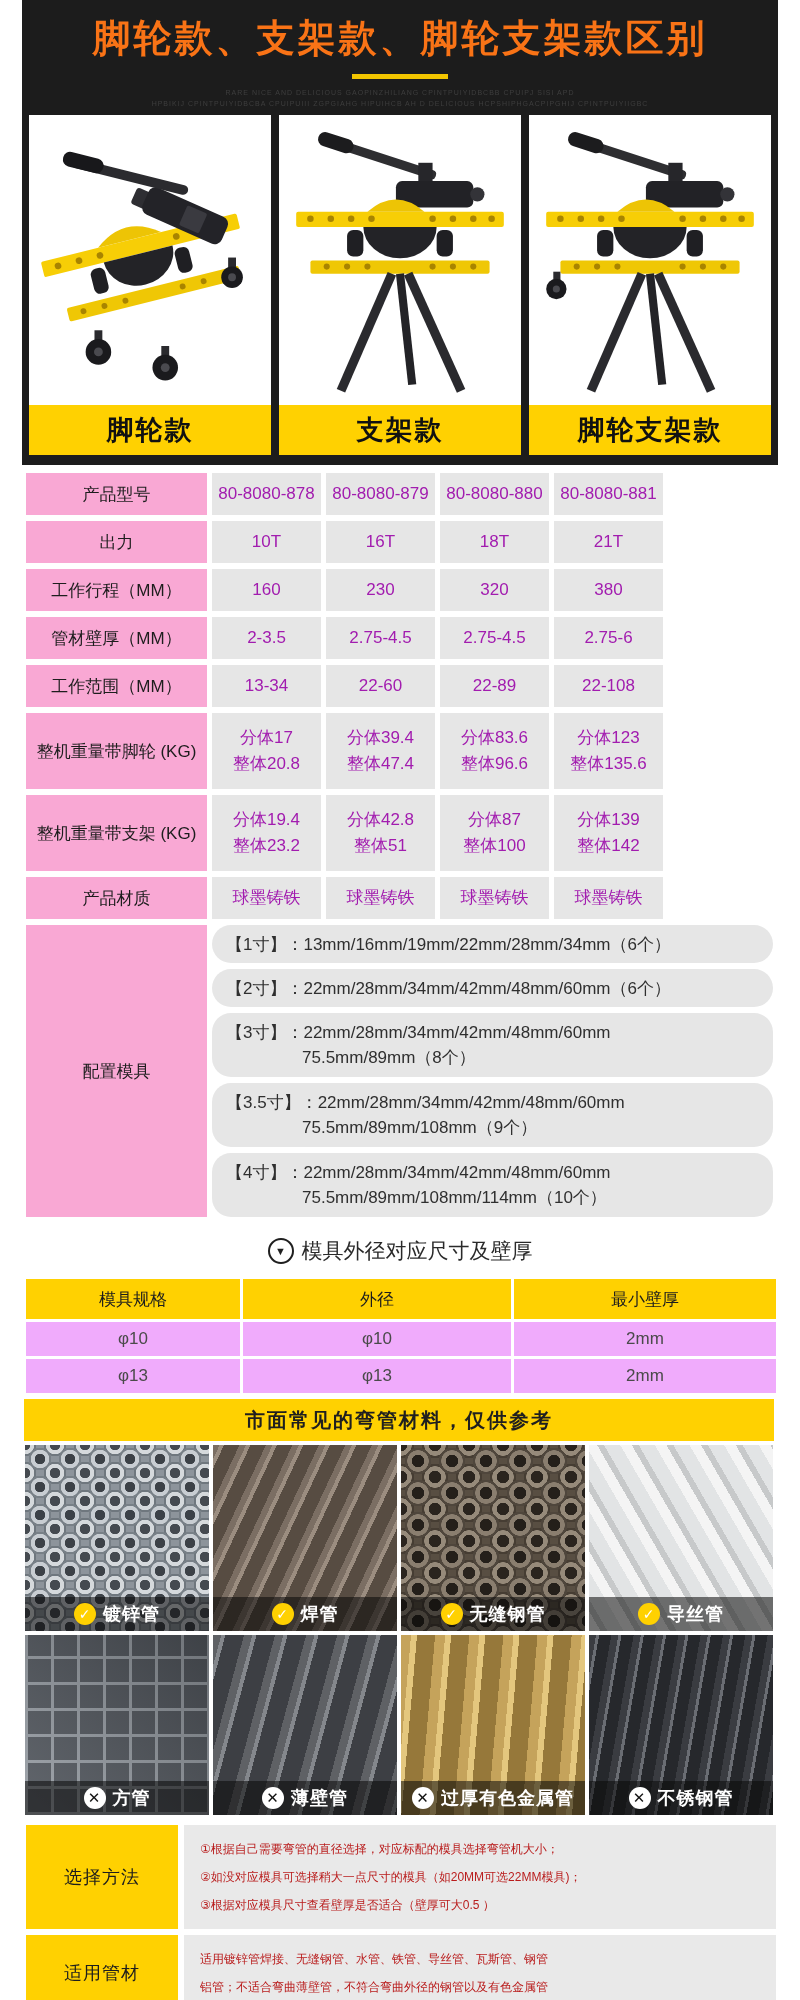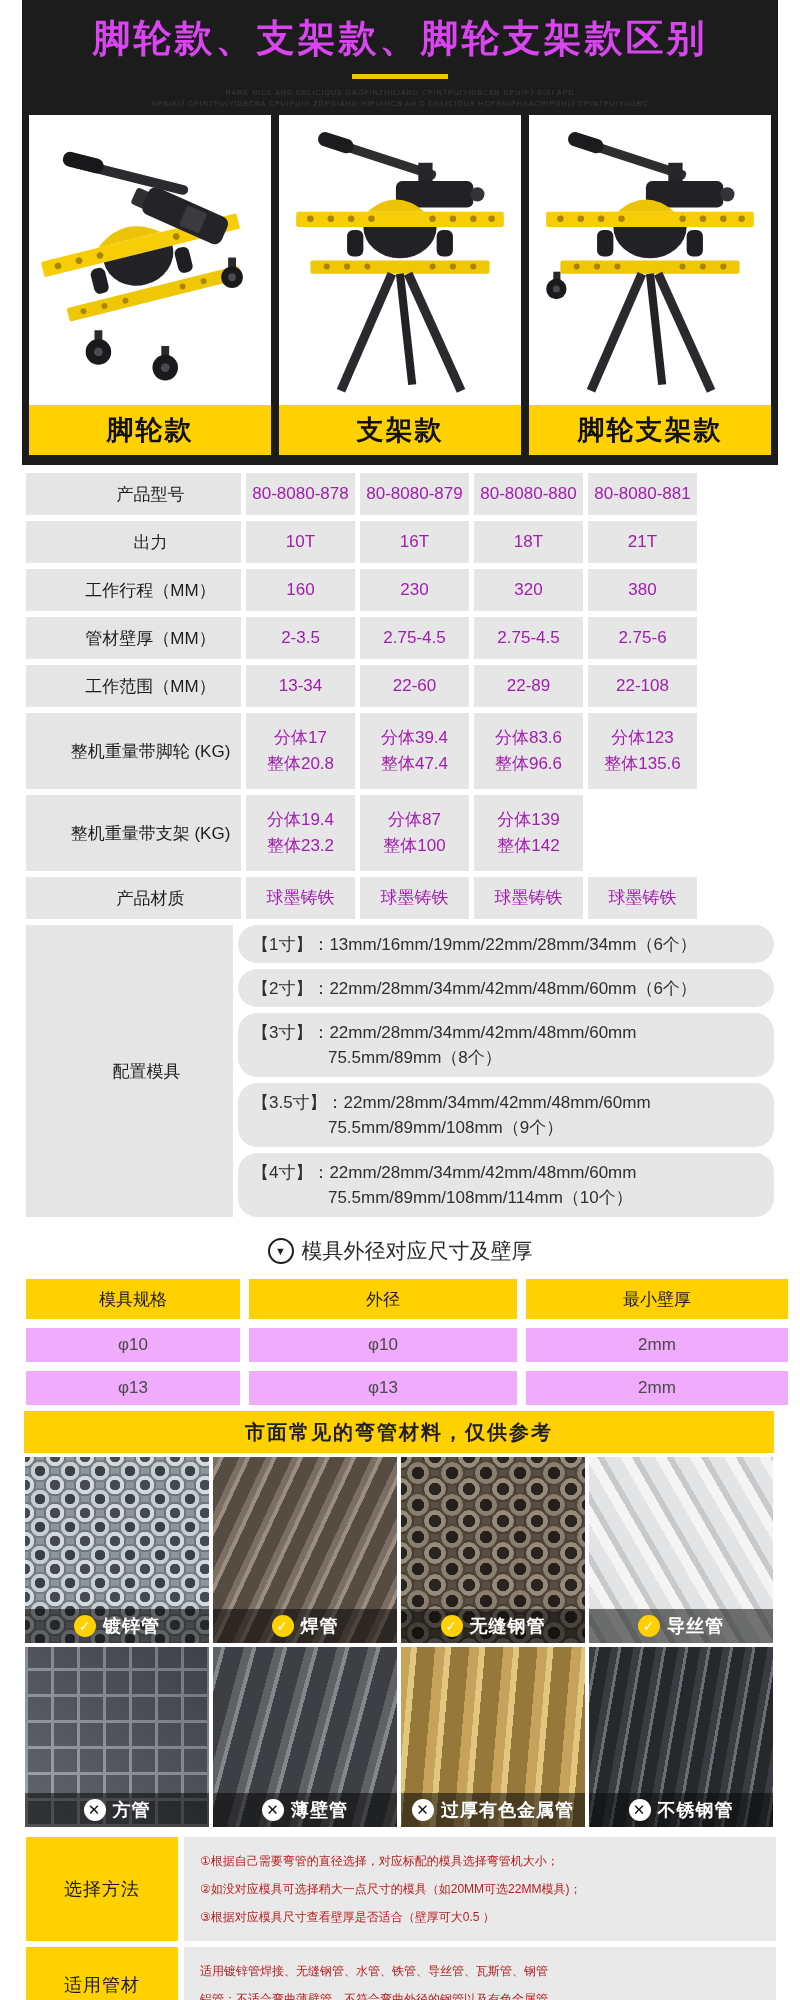--- a/index.html
+++ b/index.html
@@ -2,50 +2,50 @@
 <html><head>
 <meta charset="utf-8">
 <style>
   html,body{margin:0;padding:0;background:#ffffff;}
   .page{position:relative;width:800px;min-height:2000px;margin:0 auto;background:#fff;
         font-family:"Liberation Sans","DejaVu Sans",sans-serif;color:#2f2f2f;}
 
   
   .hero{margin:0 22px;background:#1c1c1c;padding:0 7px 10px;}
   .hero-title{padding-top:14px;text-align:center;font-size:38px;font-weight:bold;
-              color:#d946ef;letter-spacing:3px;line-height:48px;}
+              color:#f97316;letter-spacing:3px;line-height:48px;}
   .hero-dash{width:96px;height:5px;background:#f2c500;margin:12px auto 8px;}
   .hero-tag{text-align:center;font-size:7px;line-height:11px;color:#3e3e3e;letter-spacing:1px;}
   .product-row{display:flex;gap:8px;margin-top:6px;}
   .product-card{flex:1;display:flex;flex-direction:column;background:#fff;}
   .product-img{height:290px;background:#fff;display:flex;align-items:center;justify-content:center;overflow:hidden;}
   .product-label{height:50px;line-height:50px;background:#ffd101;color:#111;
                  font-size:27px;font-weight:bold;text-align:center;letter-spacing:2px;}
 
   
   .spec{margin:8px 0 0 26px;width:748px;}
   .srow{display:flex;gap:5px;margin-bottom:6px;}
-  .slabel{width:181px;background:#e5e5e5;color:#1d1d1d;display:flex;align-items:center;
-          justify-content:center;font-size:17px;text-align:center;padding-left:34px;}
+  .slabel{width:181px;background:#f9a8d4;color:#1d1d1d;display:flex;align-items:center;
+          justify-content:center;font-size:17px;text-align:center;}
   .sval{width:109px;background:#e6e6e6;color:#a21caf;display:flex;flex-direction:column;
         align-items:center;justify-content:center;font-size:17px;line-height:26px;}
   .h42{height:42px;} .h76{height:76px;}
   .mold-list{display:flex;flex-direction:column;gap:6px;width:561px;}
   .mold-row{background:#e6e6e6;display:flex;flex-direction:column;justify-content:center;
             padding-left:14px;font-size:17px;color:#2f2f2f;line-height:25px;border-radius:19px;}
   .mh38{height:38px;} .mh64{height:64px;}
   .mold-l2{padding-left:76px;}
 
   
   .dim-title{margin:20px auto 14px;display:flex;align-items:center;justify-content:center;gap:8px;
              font-size:21px;color:#2a2a2a;}
   .arrow-circle{width:22px;height:22px;border:2px solid #1f1f1f;border-radius:50%;
                 display:flex;align-items:center;justify-content:center;
                 font-size:11px;color:#1f1f1f;line-height:1;}
-  .dim-table{margin:0 26px;width:750px;display:grid;grid-template-columns:214px 268px 262px;gap:9px;}
+  .dim-table{margin:0 26px;width:750px;display:grid;grid-template-columns:214px 268px 262px;gap:3px;}
   .dim-th{background:#ffd101;height:40px;display:flex;align-items:center;justify-content:center;
           font-size:17px;color:#1d1d1d;}
   .dim-td{background:#f0abfc;height:34px;display:flex;align-items:center;justify-content:center;
           font-size:17px;color:#4a4a4a;}
 
   
   .banner{margin:6px 24px 0;width:750px;height:42px;background:#ffd101;display:flex;
           align-items:center;justify-content:center;font-size:20px;font-weight:bold;
           color:#1f1f1f;letter-spacing:2px;box-sizing:border-box;}
 
@@ -297,20 +297,24 @@
         </div>
     </div>
 
     <div class="srow">
       <div class="slabel h76">整机重量带支架 (KG)</div>
       <div class="sval h76">
           <span>分体19.4</span>
           <span>整体23.2</span>
         </div>
       <div class="sval h76">
+          <span>分体42.8</span>
+          <span>整体51</span>
+        </div>
+      <div class="sval h76">
           <span>分体87</span>
           <span>整体100</span>
         </div>
       <div class="sval h76">
           <span>分体139</span>
           <span>整体142</span>
         </div>
     </div>
 
     <div class="srow">

